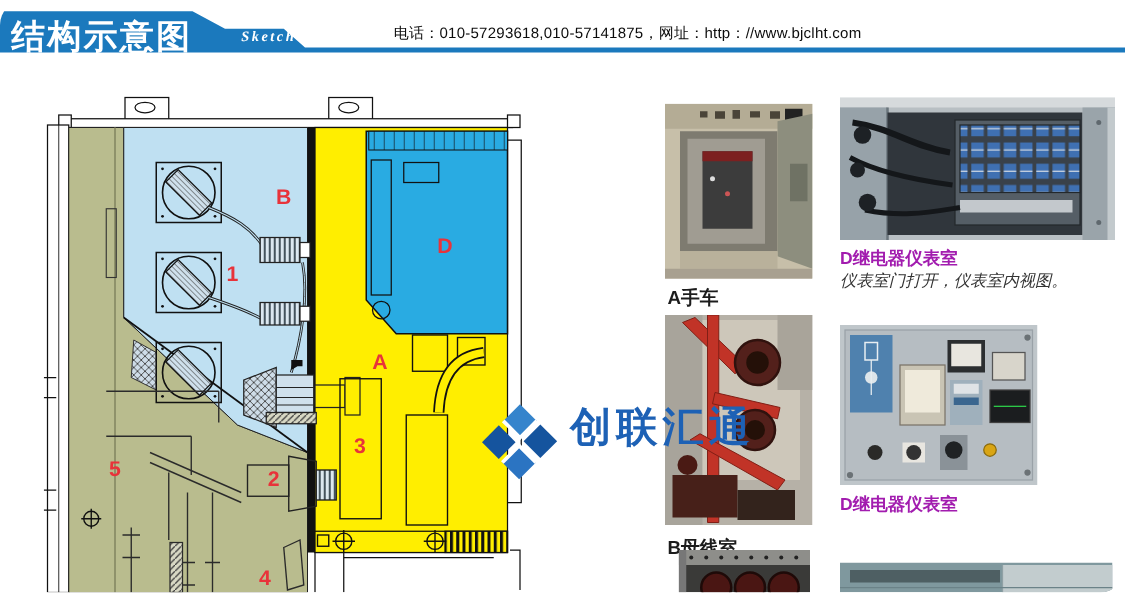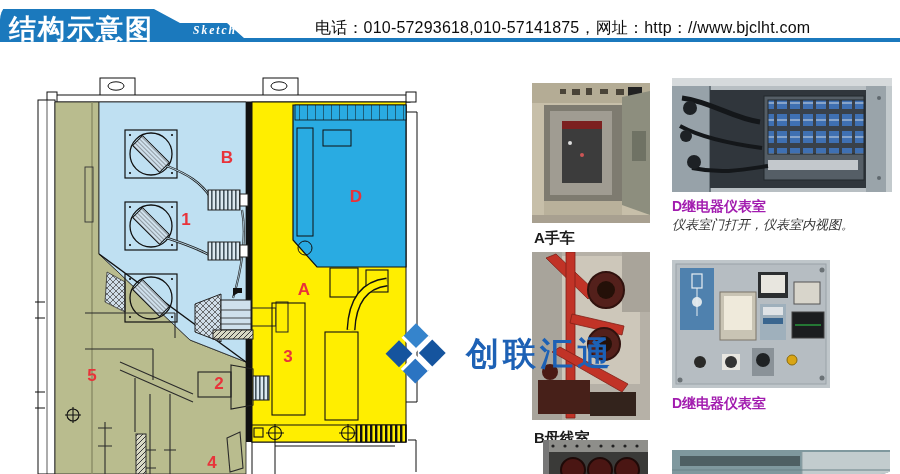--- a/index.html
+++ b/index.html
@@ -4,30 +4,30 @@
 <style>
   html,body{margin:0;padding:0;background:#fff;}
   .page{position:relative;width:900px;height:474px;background:#fff;overflow:hidden;
         font-family:"Liberation Sans",sans-serif;border-radius:20px;}
   .abs{position:absolute;}
   
   .banner-title{left:9px;top:11px;font-size:27px;font-weight:bold;color:#fff;
                 letter-spacing:2px;white-space:nowrap;}
   .banner-sub{left:152px;top:24px;font-size:11.5px;font-weight:bold;font-style:italic;
               color:#fff;letter-spacing:2px;font-family:"Liberation Serif",serif;white-space:nowrap;margin-left:41px;}
-  .contact{left:315px;top:18px;font-size:16px;color:#0c0c0c;white-space:nowrap;letter-spacing:.2px;text-align:right;}
+  .contact{left:315px;top:18px;font-size:12px;color:#0c0c0c;white-space:nowrap;letter-spacing:.2px;text-align:right;}
   
   text.clabel{font-family:"Liberation Sans",sans-serif;font-size:17px;font-weight:600;fill:#e8333a;}
   
   .cap{color:#1c1c1c;font-size:15px;font-weight:700;white-space:nowrap;}
   .cap-title{color:#a21caf;font-size:14px;font-weight:bold;white-space:nowrap;}
   .cap-desc{color:#333;font-size:13px;white-space:nowrap;font-style:italic;}
   
-  .wm-cn{left:466px;top:320px;font-size:33px;font-weight:bold;color:#1d61b5;
-         letter-spacing:4px;white-space:nowrap;margin-top:12px;}
+  .wm-cn{left:456px;top:320px;font-size:33px;font-weight:bold;color:#1d61b5;
+         letter-spacing:4px;white-space:nowrap;}
   .wm-en{left:458px;top:364px;font-size:12.5px;font-weight:bold;color:#2f7bc4;
          letter-spacing:.6px;white-space:nowrap;}
 </style>
 </head>
 <body>
 
 <div class="page">
 
   <svg class="abs" style="left:0;top:0" width="900" height="46">
     <path d="M0,9 L154,9 L180,23 L227,23 L244,38 L900,38 L900,42 L0,42 Z" fill="#1b79bd"></path>

